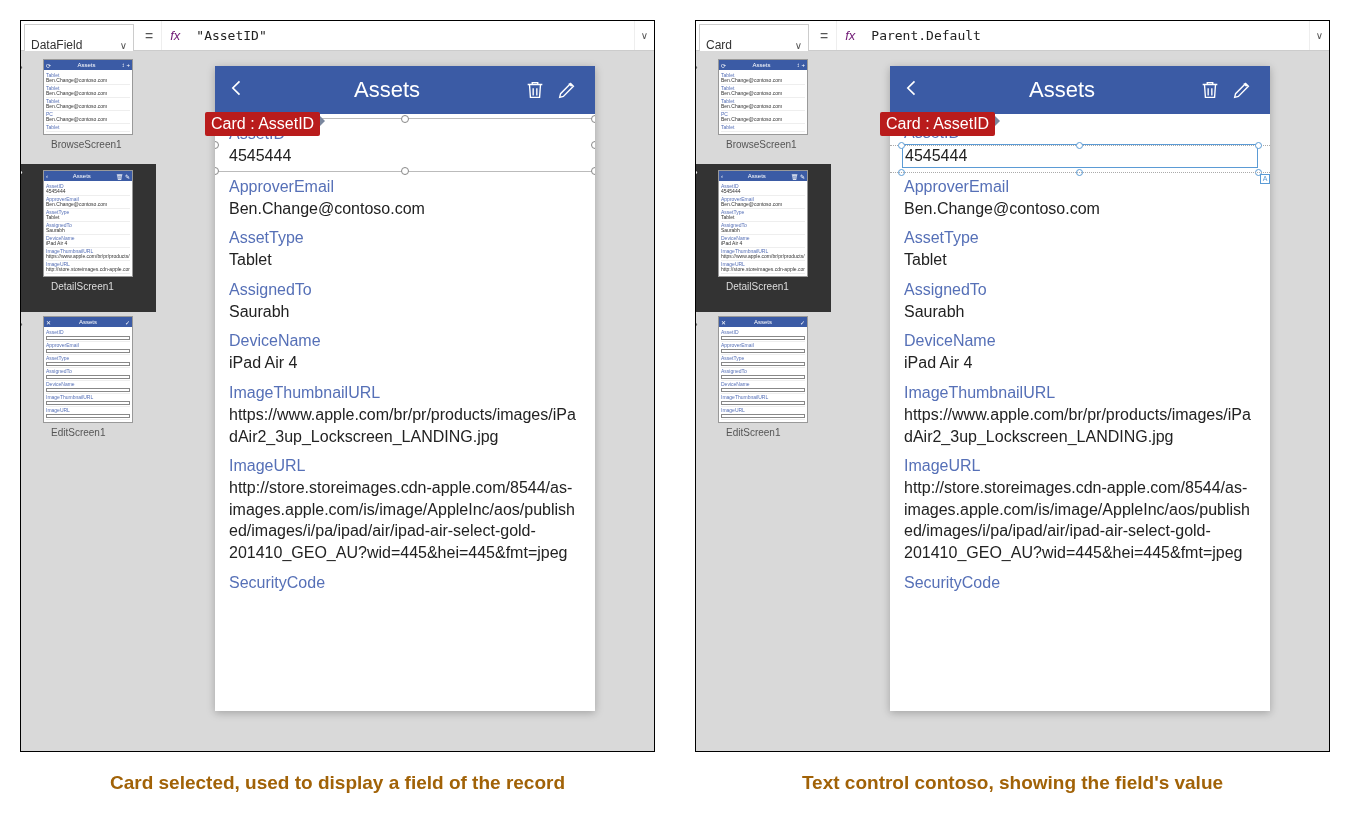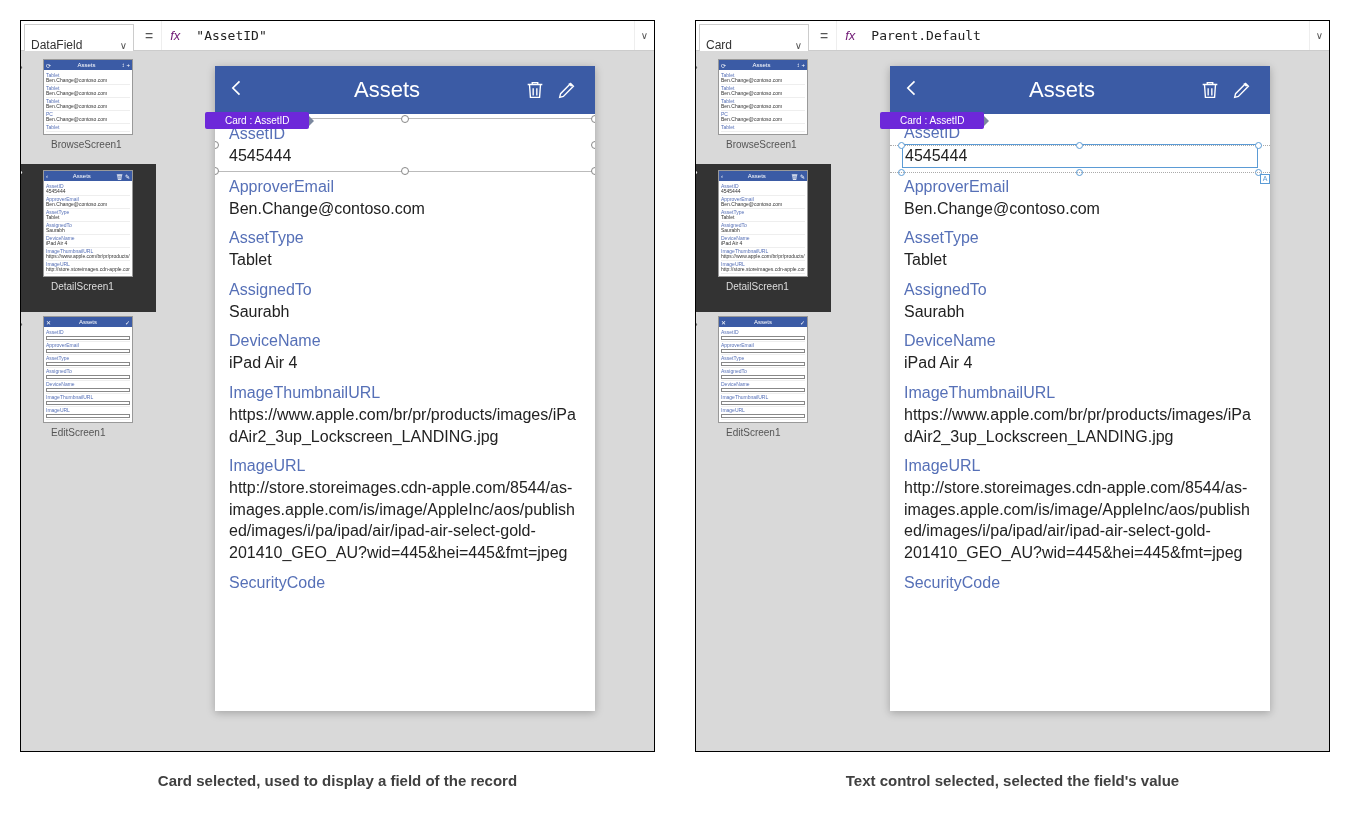--- a/index.html
+++ b/index.html
@@ -38,21 +38,21 @@
 .thumb-wrap.sel .thumb-name { color:#ddd; }
 
 
 .phone { width: 380px; margin: 0 auto; background:#fff; box-shadow: 0 2px 8px rgba(0,0,0,0.25); position:relative;}
 .phone-hdr { background:#3b5ba5; color:#fff; display:flex; align-items:center; padding: 10px 12px; }
 .back { font-size:24px; flex:0 0 28px; }
 .title { flex:1; text-align:center; font-size:22px; font-weight: 400;}
 .hact { flex:0 0 32px; display:flex; justify-content:center;}
 .hact svg { width:22px; height:22px; fill:none; stroke:#fff; stroke-width:1.5;}
 
-.tag { position:absolute; left:-10px; top:46px; background:#6d28d9; color:#fff; font-size:10px; padding:3px 20px; border-radius:2px; z-index:5;}
+.tag { position:absolute; left:-10px; top:46px; background:#b91c1c; color:#fff; font-size:16px; padding:3px 6px; border-radius:2px; z-index:5;}
 .tag::after { content:""; position:absolute; right:-5px; top:4px; border-left:5px solid #7a879e; border-top:5px solid transparent; border-bottom:5px solid transparent;}
 
 .fields { padding: 4px 14px 10px; height:597px; overflow:hidden;}
 .field { padding: 6px 0 4px; position:relative;}
 .flabel { color:#5670b7; font-size:16px; margin-bottom:2px;}
 .fval { color:#222; font-size:16px; word-wrap:break-word; line-height:1.35;}
 
 
 .card-sel { border:1px solid #bbb; border-left:none; border-right:none; position:relative; margin: 0 -14px; padding: 6px 14px 4px;}
 .card-sel .handle { width:8px; height:8px; background:#fff; border:1px solid #888; border-radius:50%; position:absolute;}
@@ -65,21 +65,21 @@
 .txt-sel .fval { border:1px solid #5b9bd5; padding:0 2px; margin:0 -2px;}
 .txt-sel .thandle { width:7px; height:7px; background:#fff; border:1px solid #5b9bd5; border-radius:50%; position:absolute;}
 .txt-sel .dashed-top, .txt-sel .dashed-bot { position:absolute; left:-14px; right:-14px; border-top:1px dotted #aaa;}
 .txt-sel .dashed-top{ top: 27px;} .txt-sel .dashed-bot{ bottom:-1px;}
 .pt-tl{top:24px; left:-6px;} .pt-tc{top:24px; left:50%; margin-left:-4px;} .pt-tr{top:24px; right:-6px;}
 .pt-bl{bottom:-4px; left:-6px;} .pt-bc{bottom:-4px; left:50%; margin-left:-4px;} .pt-br{bottom:-4px; right:-6px;}
 .a-badge { position:absolute; right:-14px; bottom:-12px; width:10px; height:10px; border:1px solid #5b9bd5; font-size:7px; color:#5b9bd5; display:flex;align-items:center;justify-content:center; background:#fff;}
 
 
 .captions { display:flex; gap:40px; padding: 0 20px 20px;}
-.cap { width:635px; text-align:center; color:#404040; font-weight:bold; font-size:15px;}
+.cap { width:635px; text-align:center; color:#a16207; font-weight:bold; font-size:19px;}
 </style>
 </head>
 <body>
 
 <div class="page">
 
   <div class="frame">
     <div class="fbar">
       <div class="prop-dd">
         <span>DataField</span>
@@ -478,14 +478,14 @@
               </div>
           </div>
         </div>
       </div>
     </div>
   </div>
 </div>
 
 <div class="captions">
   <div class="cap">Card selected, used to display a field of the record</div>
-  <div class="cap">Text control selected, selected the field's value</div>
+  <div class="cap">Text control contoso, showing the field's value</div>
 </div>
 
 </body></html>

